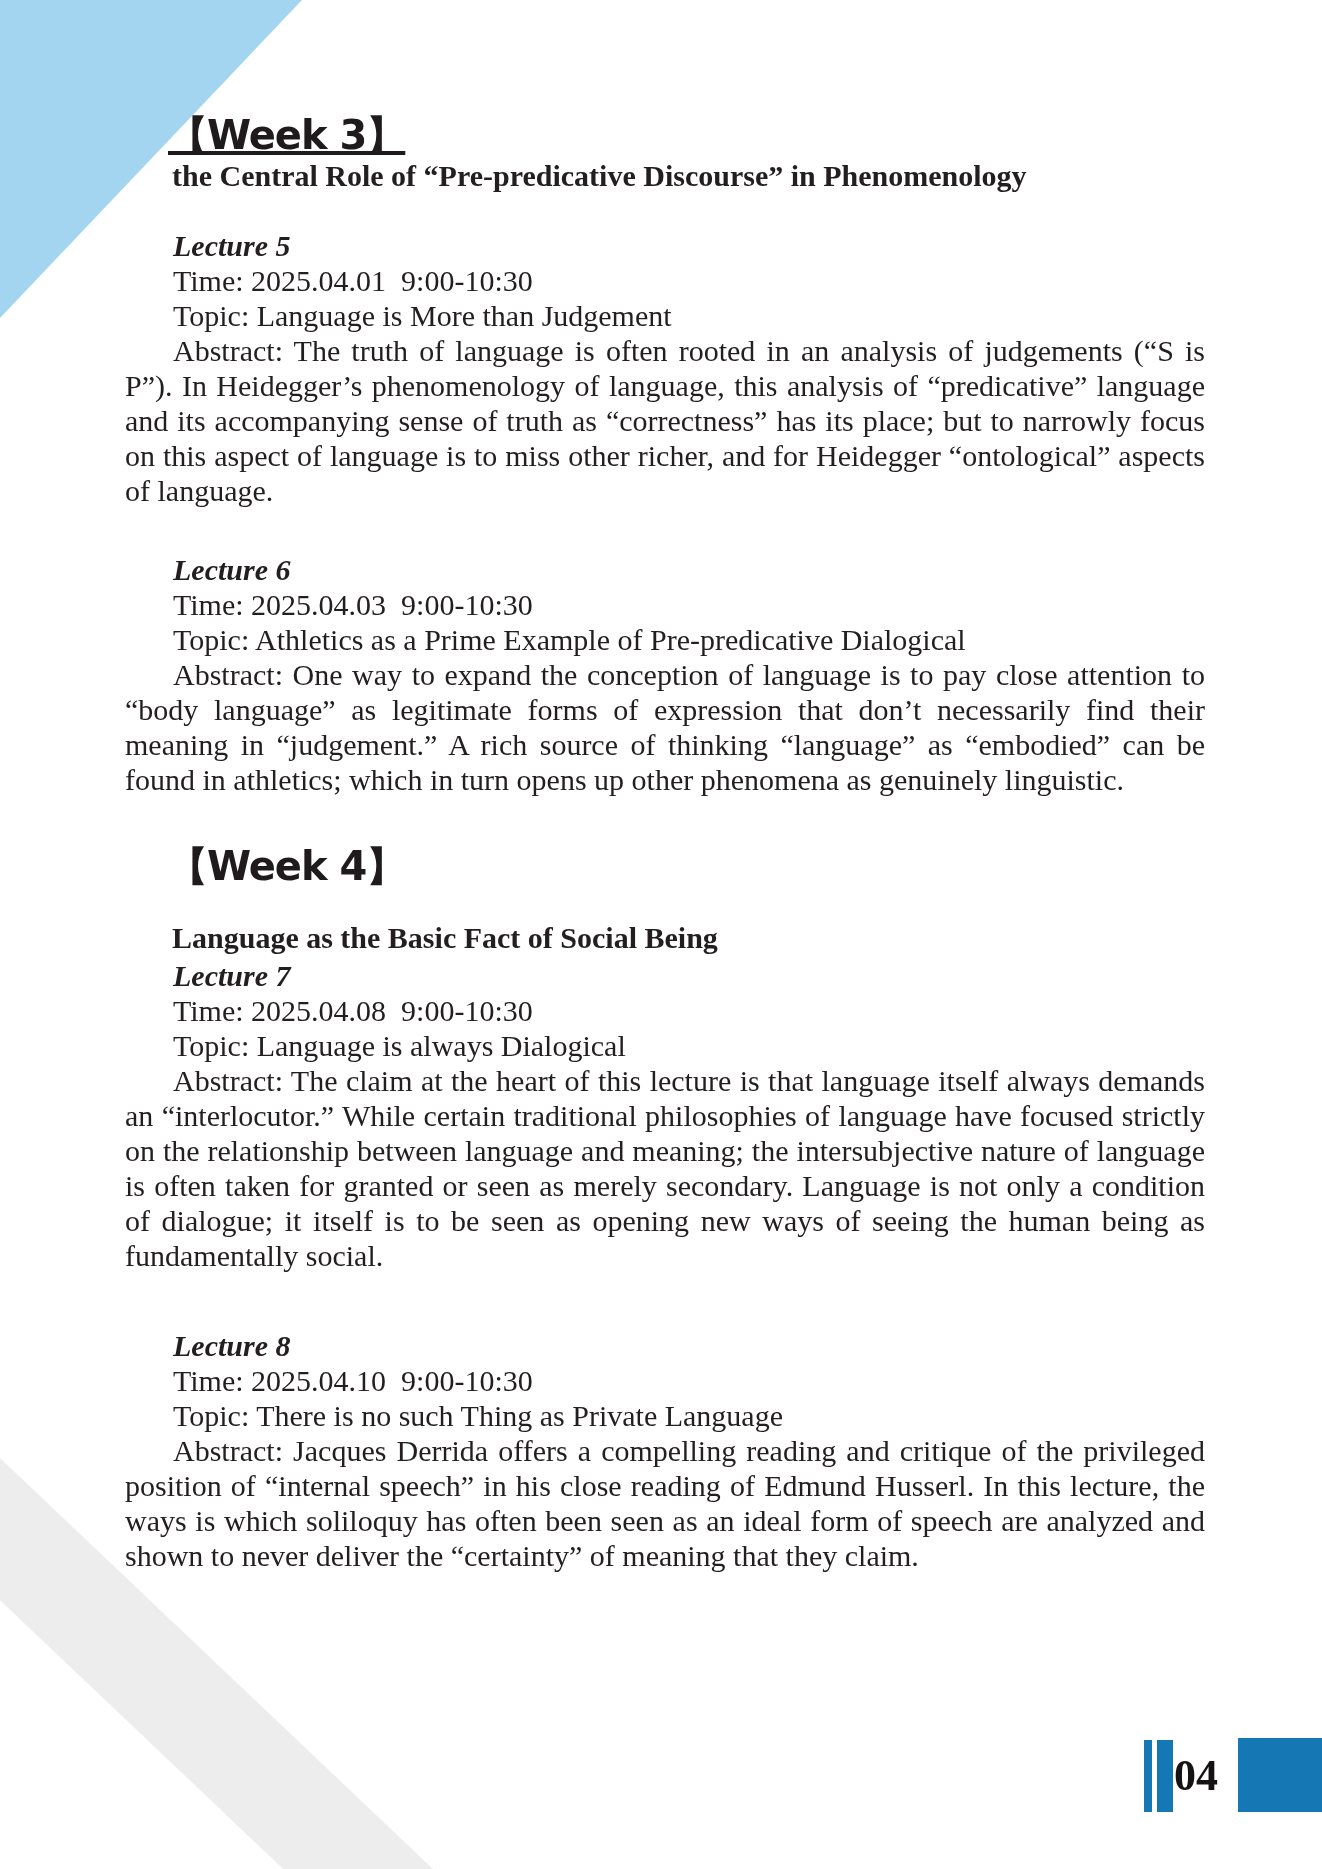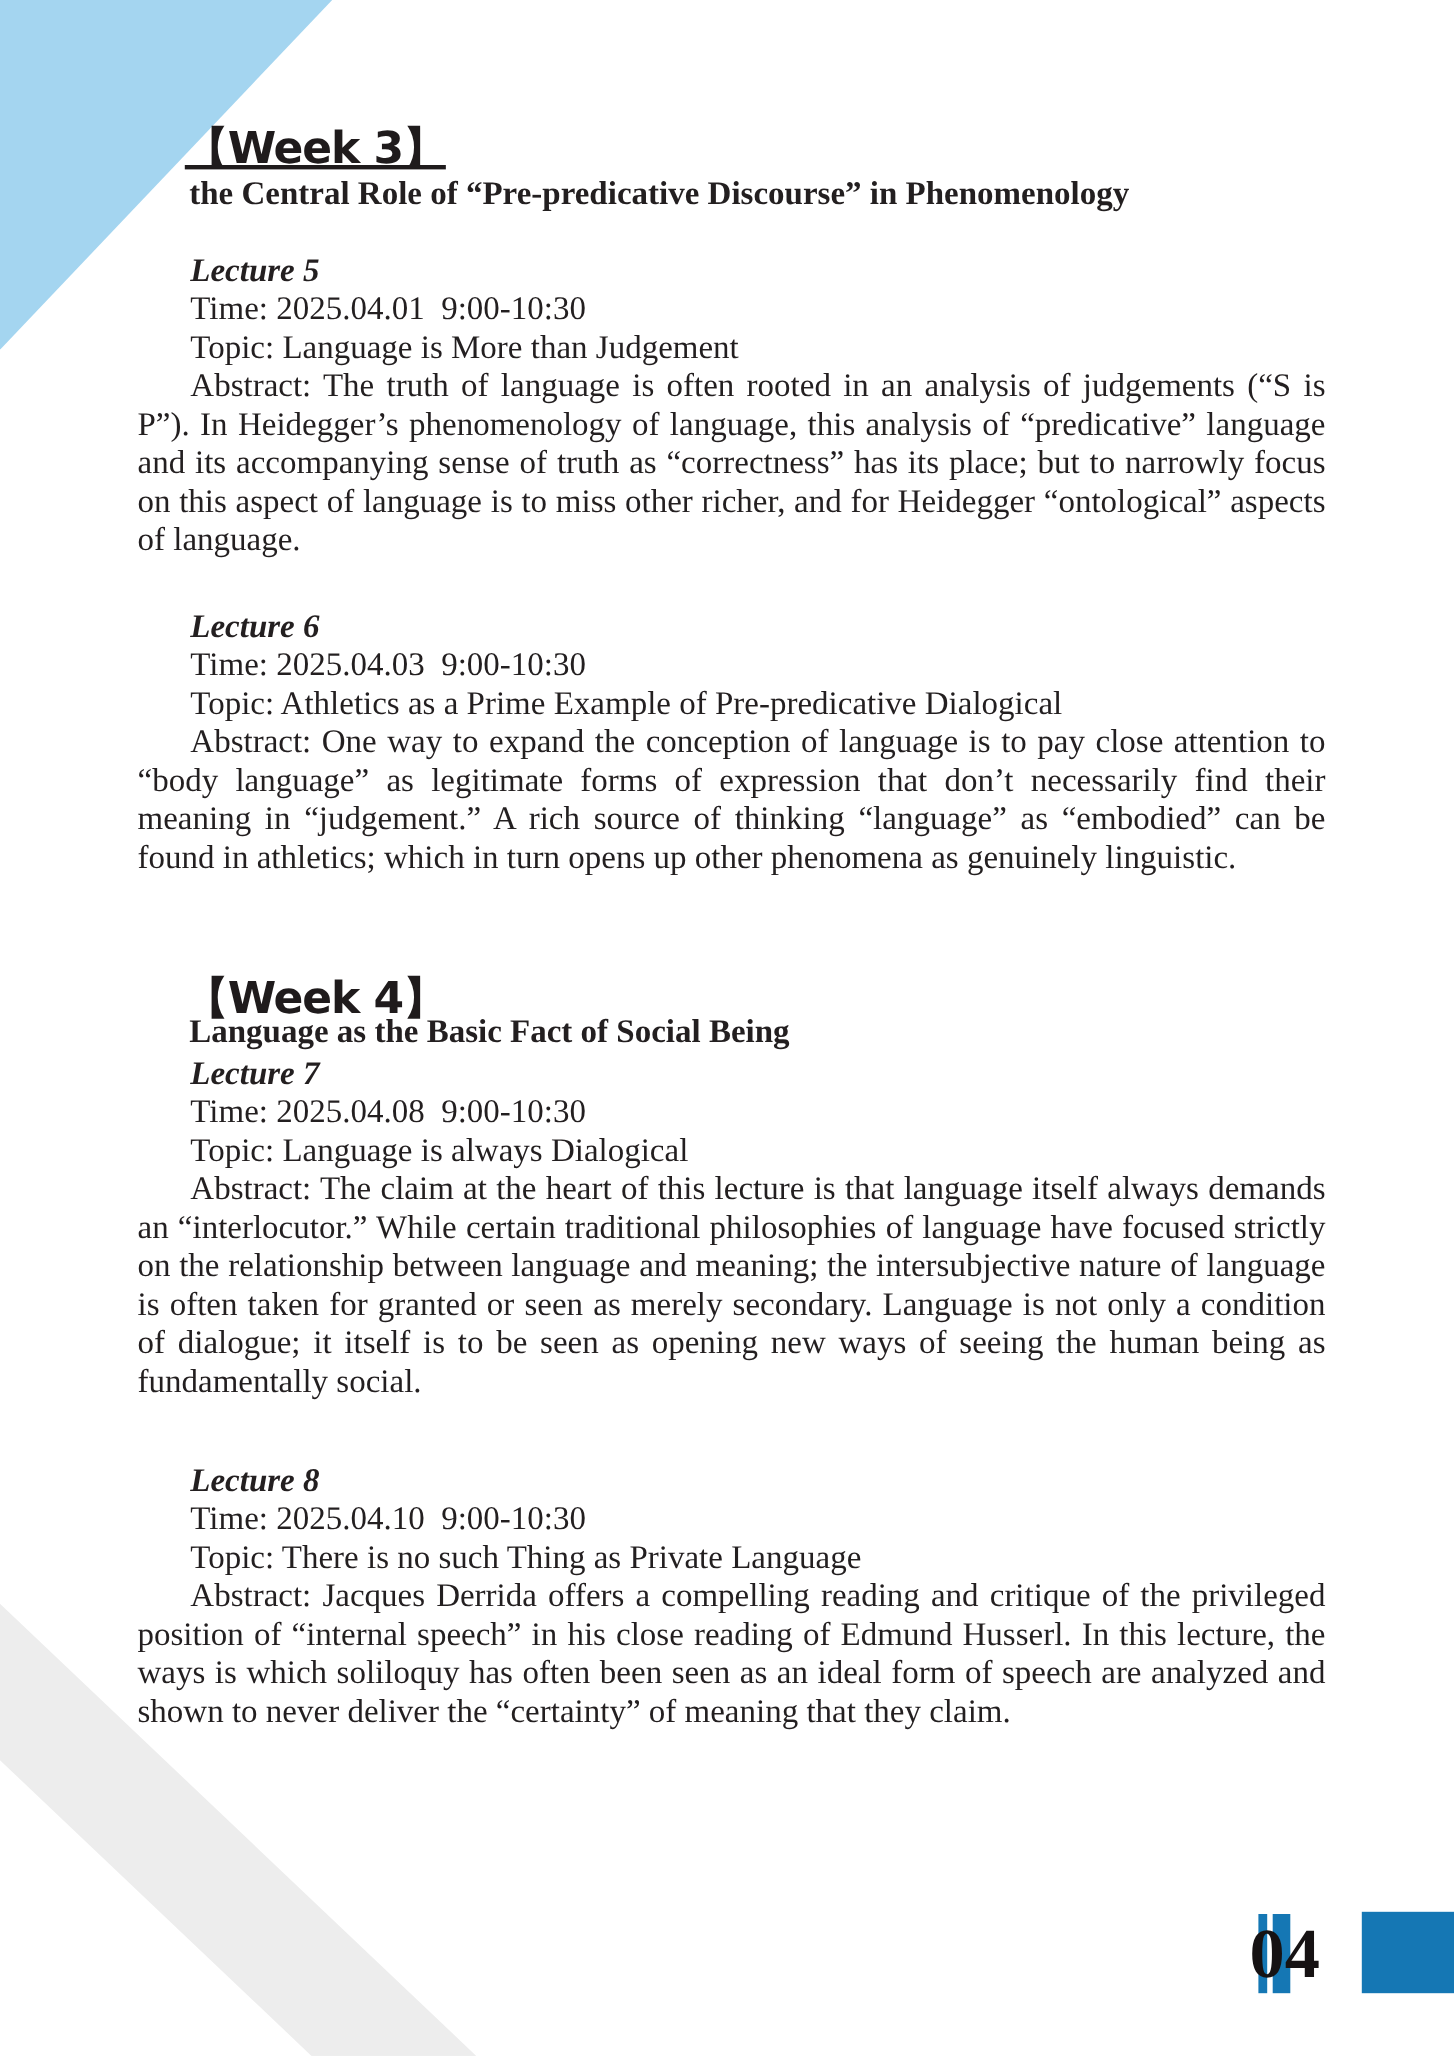--- a/index.html
+++ b/index.html
@@ -78,28 +78,28 @@
     background: #1577b4;
   }
   .pn-bar-thick {
     position: absolute;
     left: 1157px; top: 1740px;
     width: 16px; height: 72px;
     background: #1577b4;
   }
   .pn-number {
     position: absolute;
-    left: 1136px; top: 1738px;
+    left: 1174px; top: 1738px;
     width: 64px; height: 74px;
     font-family: "Liberation Serif", serif;
     font-weight: bold;
-    font-size: 64px;
+    font-size: 44px;
     line-height: 76px;
     color: #161213;
-    text-align: center;
+    text-align: left;
   }
   .pn-rect {
     position: absolute;
     left: 1238px; top: 1738px;
     width: 84px; height: 74px;
     background: #1577b4;
   }
 </style>
 </head>
 <body>
@@ -119,21 +119,21 @@
     <div class="lecture-abstract">Abstract: The truth of language is often rooted in an analysis of judgements (“S is P”). In Heidegger’s phenomenology of language, this analysis of “predicative” language and its accompanying sense of truth as “correctness” has its place; but to narrowly focus on this aspect of language is to miss other richer, and for Heidegger “ontological” aspects of language.</div>
   </div>
 
   <div class="lecture" style="top:552px;">
     <div class="lecture-title">Lecture 6</div>
     <div class="lecture-line">Time: 2025.04.03  9:00-10:30</div>
     <div class="lecture-line">Topic: Athletics as a Prime Example of Pre-predicative Dialogical</div>
     <div class="lecture-abstract">Abstract: One way to expand the conception of language is to pay close attention to “body language” as legitimate forms of expression that don’t necessarily find their meaning in “judgement.” A rich source of thinking “language” as “embodied” can be found in athletics; which in turn opens up other phenomena as genuinely linguistic.</div>
   </div>
 
-  <div class="week-heading" style="top:843px;margin-top:42px;">【Week 4】</div>
+  <div class="week-heading" style="top:843px;">【Week 4】</div>
   <div class="week-subtitle" style="top:920px;">Language as the Basic Fact of Social Being</div>
 
   <div class="lecture" style="top:958px;">
     <div class="lecture-title">Lecture 7</div>
     <div class="lecture-line">Time: 2025.04.08  9:00-10:30</div>
     <div class="lecture-line">Topic: Language is always Dialogical</div>
     <div class="lecture-abstract">Abstract: The claim at the heart of this lecture is that language itself always demands an “interlocutor.” While certain traditional philosophies of language have focused strictly on the relationship between language and meaning; the intersubjective nature of language is often taken for granted or seen as merely secondary. Language is not only a condition of dialogue; it itself is to be seen as opening new ways of seeing the human being as fundamentally social.</div>
   </div>
 
   <div class="lecture" style="top:1328px;">

